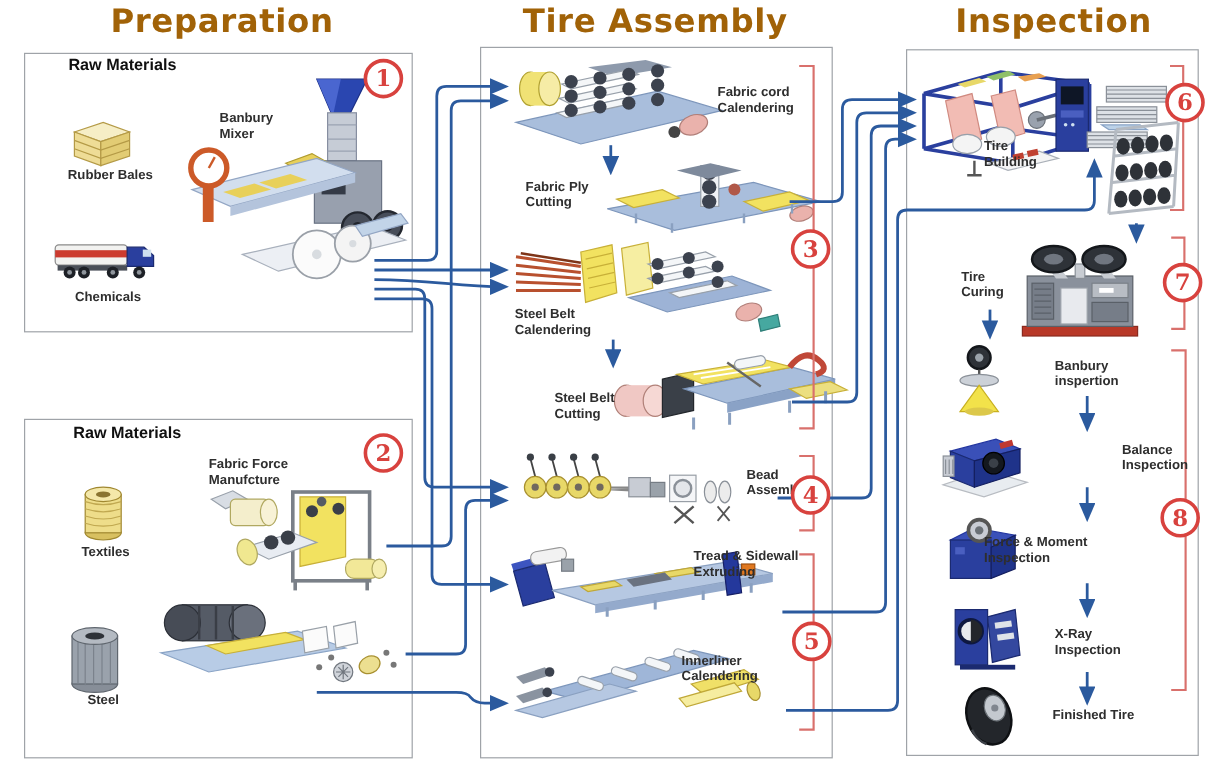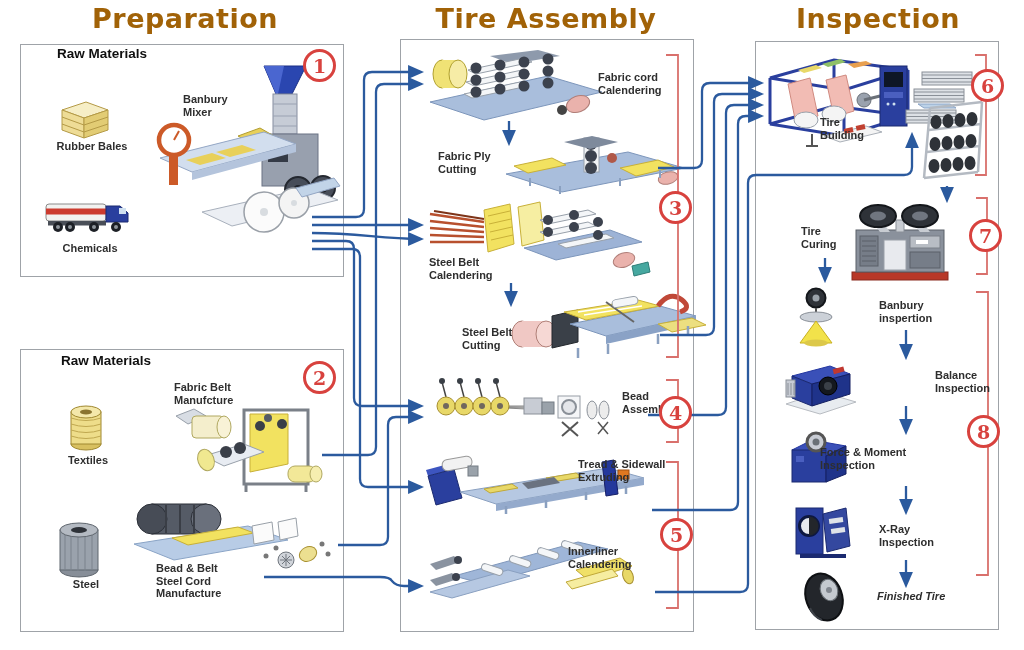--- a/index.html
+++ b/index.html
@@ -423,40 +423,39 @@
       <path d="M906,560 V584" marker-end="url(#arr)"></path>
     </g>
   </svg>
 
   <div class="ttl" style="left:46px;top:46px;">Raw Materials</div>
   <div class="lbl center" style="left:48px;top:140px;width:88px;">Rubber Bales</div>
   <div class="lbl" style="left:183px;top:93px;width:62px;">Banbury Mixer</div>
   <div class="lbl center" style="left:50px;top:242px;width:80px;">Chemicals</div>
 
   <div class="ttl" style="left:50px;top:353px;">Raw Materials</div>
-  <div class="lbl" style="left:174px;top:381px;width:80px;">Fabric Belt Manufcture</div>
+  <div class="lbl" style="left:174px;top:381px;width:80px;">Fabric Force Manufcture</div>
   <div class="lbl center" style="left:58px;top:454px;width:60px;">Textiles</div>
   <div class="lbl center" style="left:56px;top:578px;width:60px;">Steel</div>
-  <div class="lbl" style="left:156px;top:562px;width:88px;">Bead &amp; Belt Steel Cord Manufacture</div>
 
   <div class="lbl" style="left:598px;top:71px;width:84px;">Fabric cord Calendering</div>
   <div class="lbl" style="left:438px;top:150px;width:66px;">Fabric Ply Cutting</div>
   <div class="lbl" style="left:429px;top:256px;width:80px;">Steel Belt Calendering</div>
   <div class="lbl" style="left:450px;top:326px;width:72px;margin-left:12px;">Steel Belt Cutting</div>
   <div class="lbl" style="left:576px;top:390px;width:82px;margin-left:46px;">Bead Assembling</div>
   <div class="lbl" style="left:538px;top:458px;width:110px;margin-left:40px;">Tread &amp; Sidewall Extruding</div>
   <div class="lbl" style="left:568px;top:545px;width:88px;">Innerliner Calendering</div>
 
   <div class="lbl" style="left:795px;top:116px;width:62px;margin-left:25px;">Tire Building</div>
   <div class="lbl" style="left:801px;top:225px;width:54px;">Tire Curing</div>
   <div class="lbl" style="left:879px;top:299px;width:74px;">Banbury inspertion</div>
   <div class="lbl" style="left:887px;top:369px;width:78px;margin-left:48px;">Balance Inspection</div>
   <div class="lbl" style="left:820px;top:446px;width:104px;">Force &amp; Moment Inspection</div>
   <div class="lbl" style="left:879px;top:523px;width:74px;">X-Ray Inspection</div>
-  <div class="lbl" style="left:877px;top:590px;width:100px;font-style:italic;">Finished Tire</div>
+  <div class="lbl" style="left:877px;top:590px;width:100px;">Finished Tire</div>
 
   <div class="badge" style="left:303px;top:49px;">1</div>
   <div class="badge" style="left:303px;top:361px;">2</div>
   <div class="badge" style="left:659px;top:191px;">3</div>
   <div class="badge" style="left:659px;top:396px;">4</div>
   <div class="badge" style="left:660px;top:518px;">5</div>
   <div class="badge" style="left:971px;top:69px;">6</div>
   <div class="badge" style="left:969px;top:219px;">7</div>
   <div class="badge" style="left:967px;top:415px;">8</div>
 

